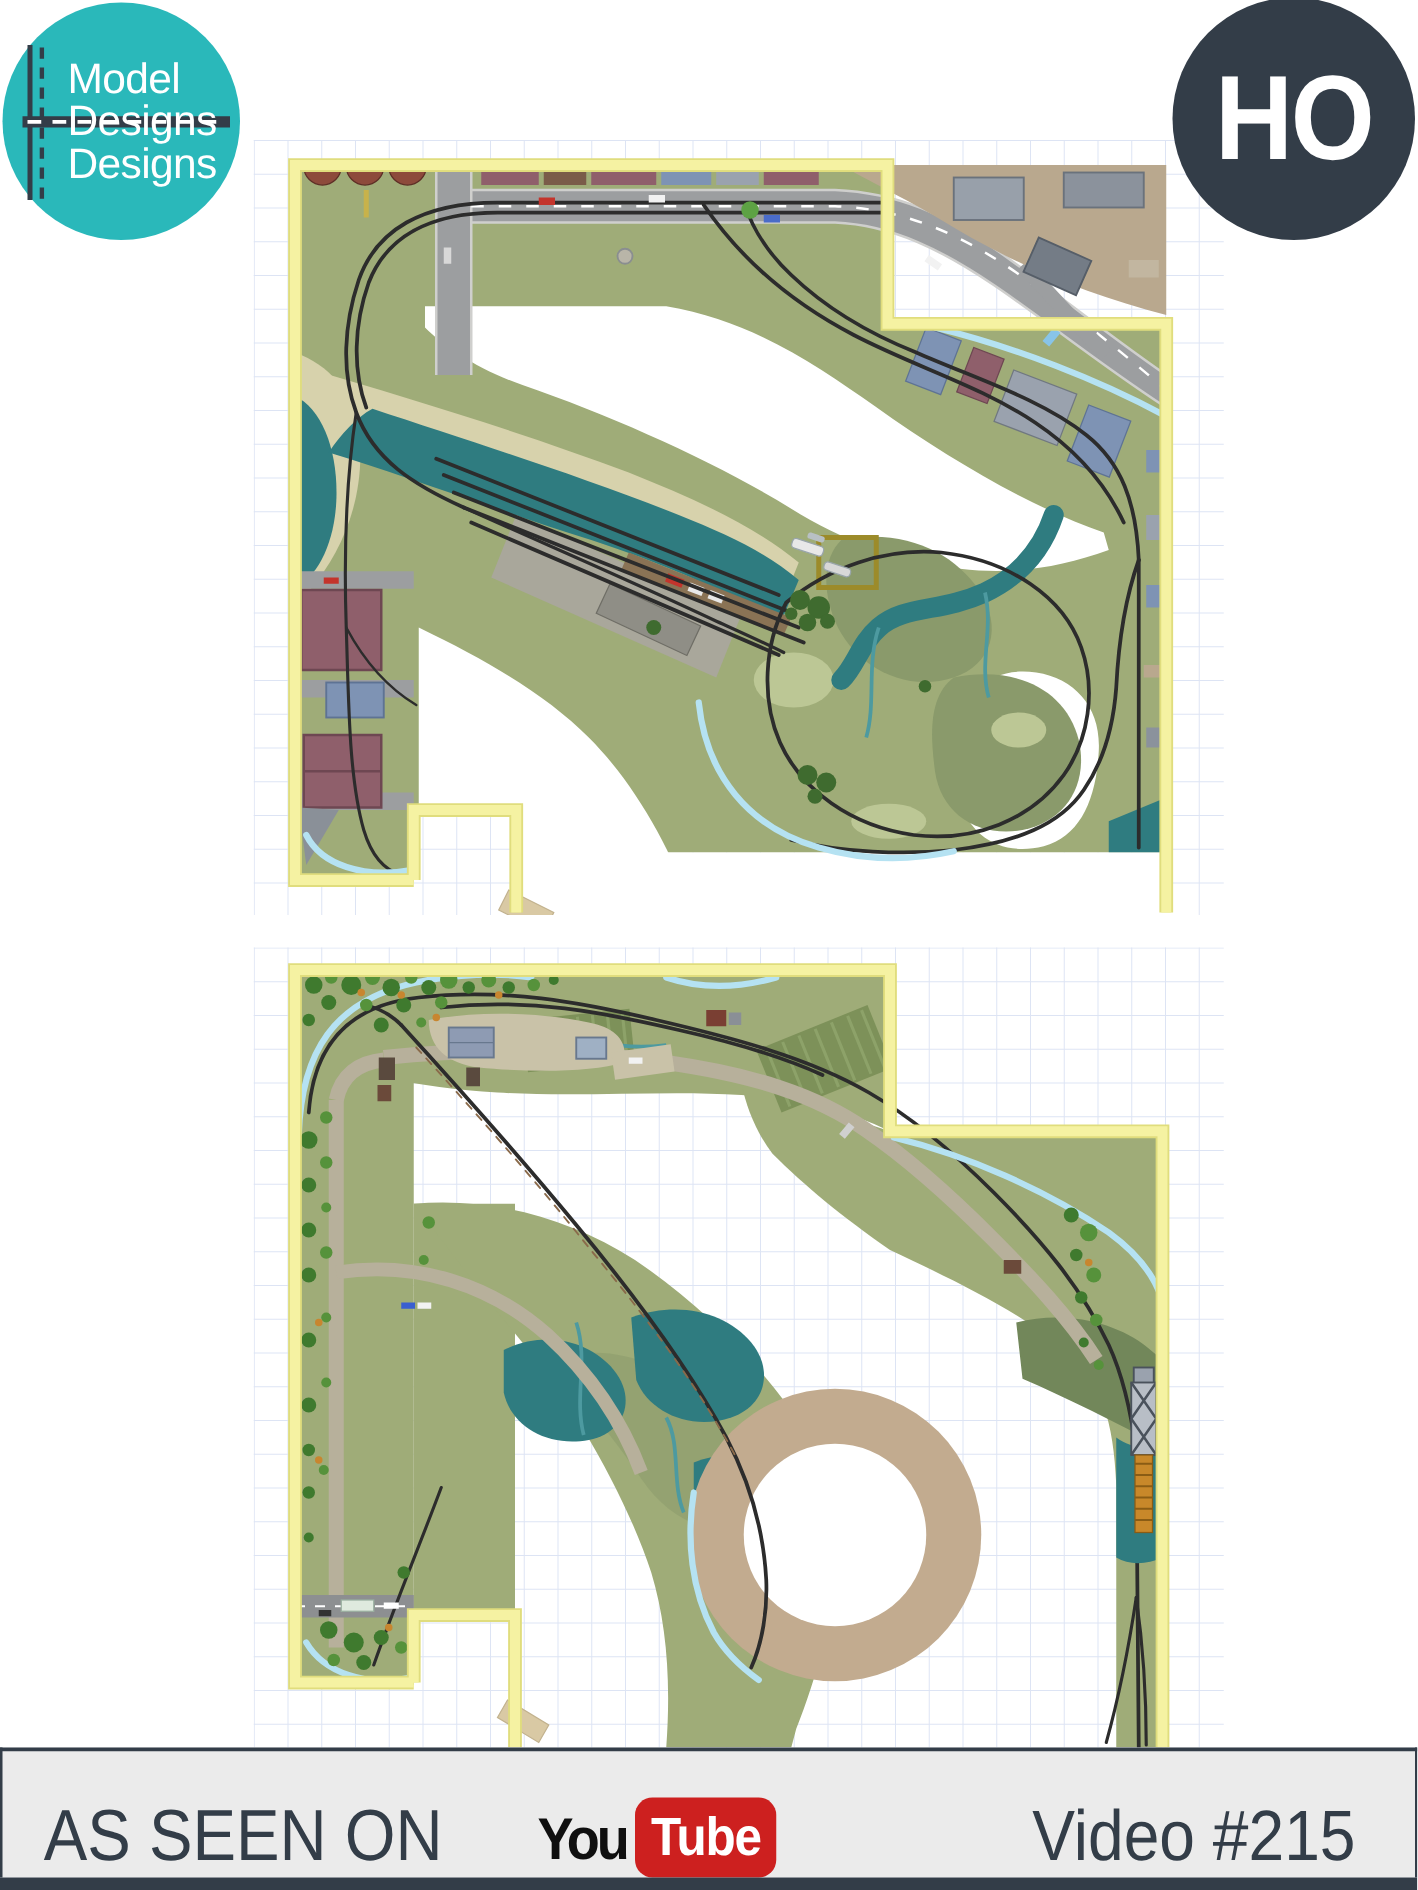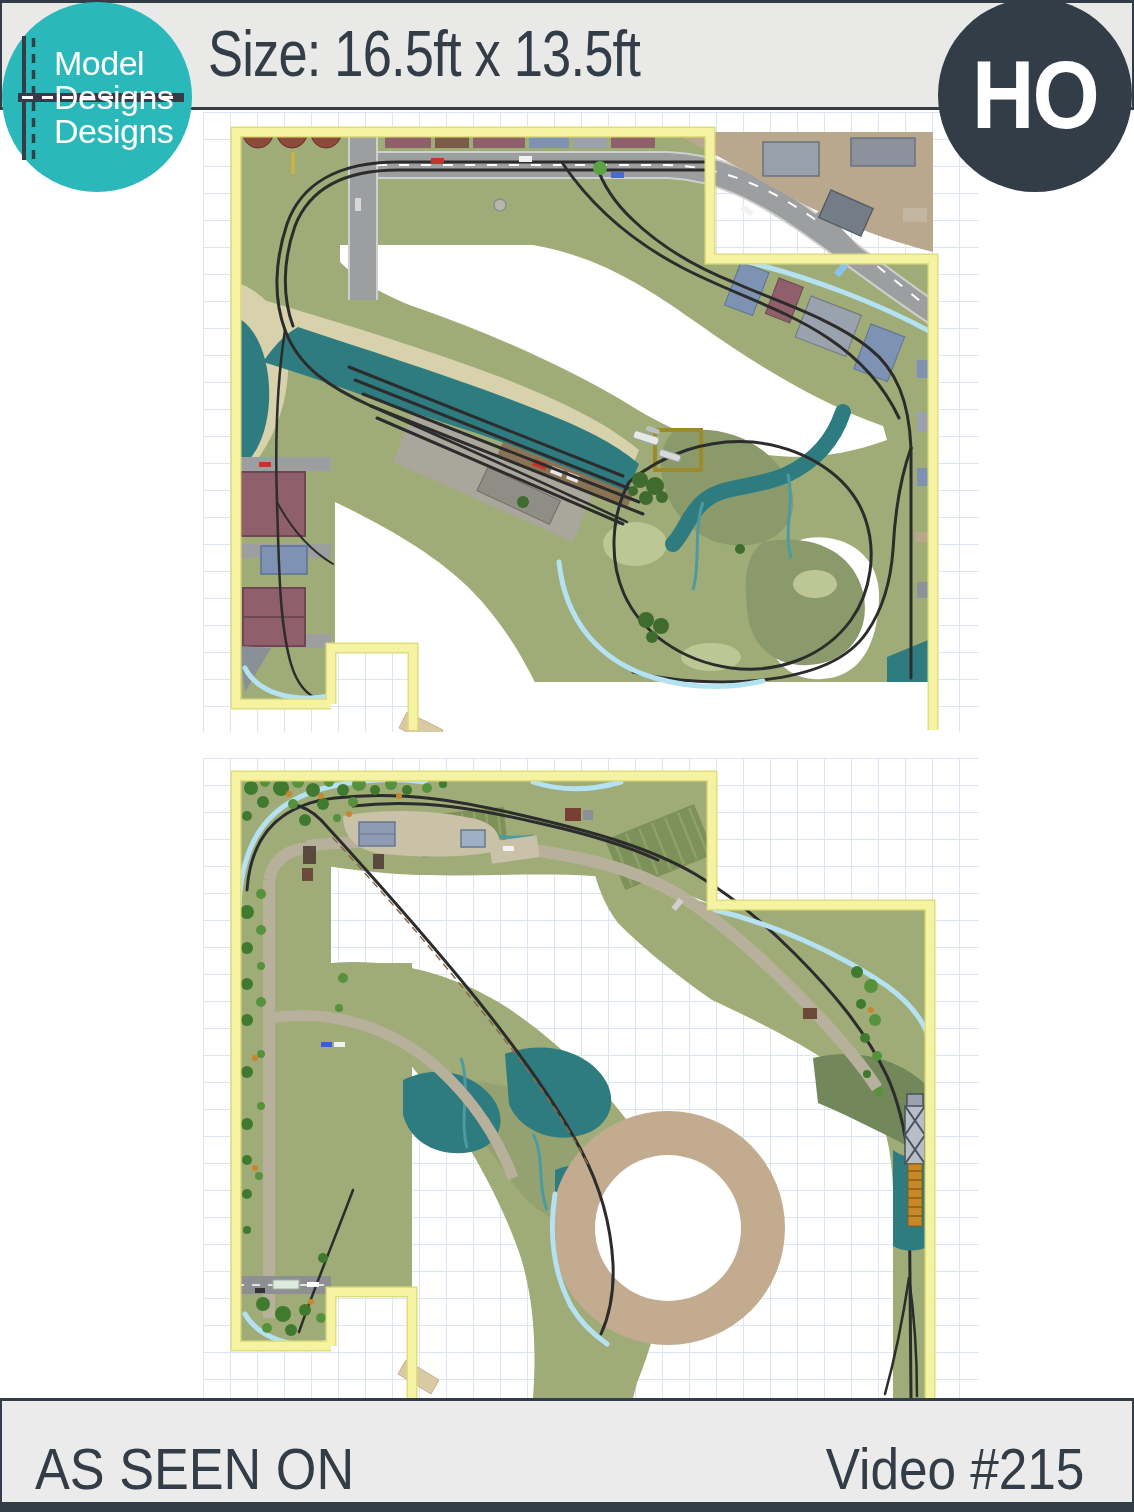--- a/index.html
+++ b/index.html
@@ -50,23 +50,20 @@
   .yt-tube{font-size:43px;font-weight:700;color:#fff;letter-spacing:-1px;transform:scaleX(.92);}
   .video-num{margin-left:auto;margin-right:48px;font-size:57px;color:var(--dark);white-space:nowrap;
         transform:scaleX(.9);transform-origin:right center;}
   .bottom-strip{position:absolute;left:0;top:1502px;width:1134px;height:10px;background:var(--dark);}
 </style>
 </head>
 <body>
 
 <div class="page">
 
-  <div class="header">
-    <div class="header-title">Size: 16.5ft x 13.5ft</div>
-  </div>
 
   <div class="logo">
     <svg width="190" height="190" viewBox="0 0 190 190">
       <rect x="20" y="34" width="4" height="124" fill="#333d48"></rect>
       <line x1="31.5" y1="36" x2="31.5" y2="158" stroke="#333d48" stroke-width="3.5" stroke-dasharray="9,7"></line>
       <rect x="16" y="91" width="166" height="9" fill="#333d48"></rect>
       <line x1="20" y1="95.5" x2="178" y2="95.5" stroke="#ffffff" stroke-width="3" stroke-dasharray="11,9"></line>
     </svg>
     <div class="logo-text">
       <span>Model</span>
@@ -426,17 +423,23 @@
 
       <g fill="none">
         <path d="M128,588 H33 V18 H509 V147 H727 V640 M128,588 V534 H209 V640" stroke="#e0dd7d" stroke-width="11"></path>
         <path d="M128,588 H33 V18 H509 V147 H727 V640 M128,588 V534 H209 V640" stroke="#f5f2a2" stroke-width="8"></path>
       </g>
     </svg>
   </div>
 
   <div class="footer">
     <span class="as-seen">AS SEEN ON</span>
+    <div class="yt">
+      <span class="yt-you">You</span>
+      <span class="yt-tube-box">
+        <span class="yt-tube">Tube</span>
+      </span>
+    </div>
     <span class="video-num">Video #215</span>
   </div>
   <div class="bottom-strip"></div>
 
 </div>
 
 </body></html>

